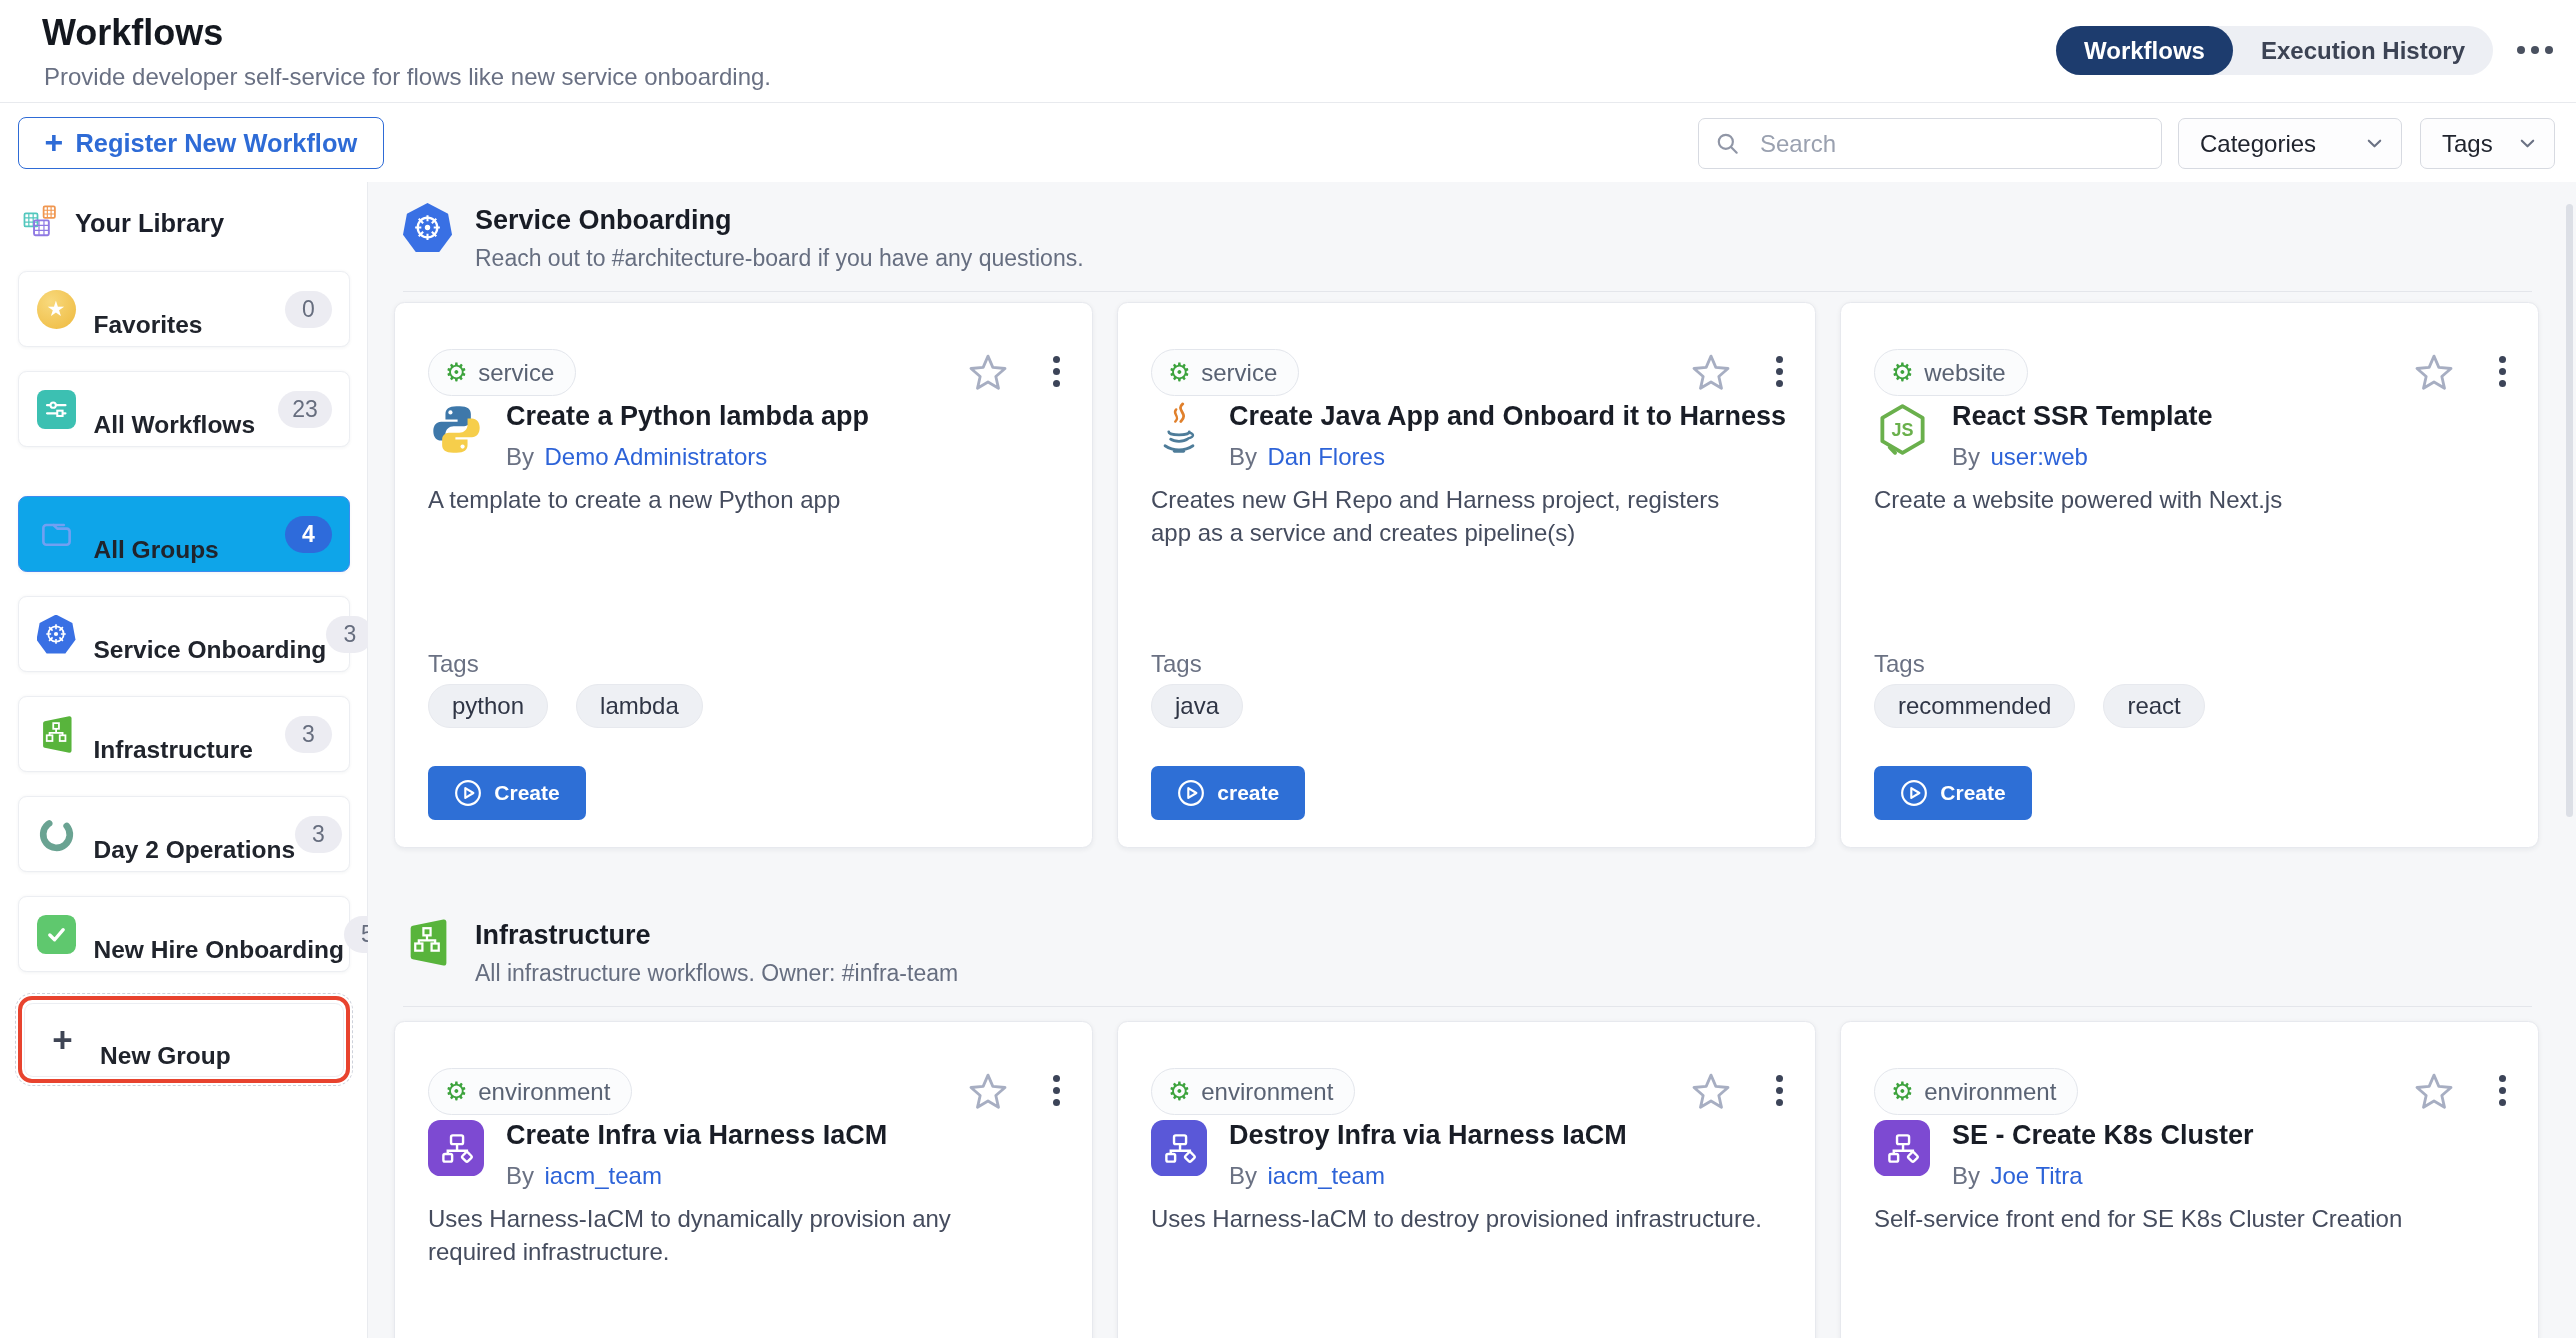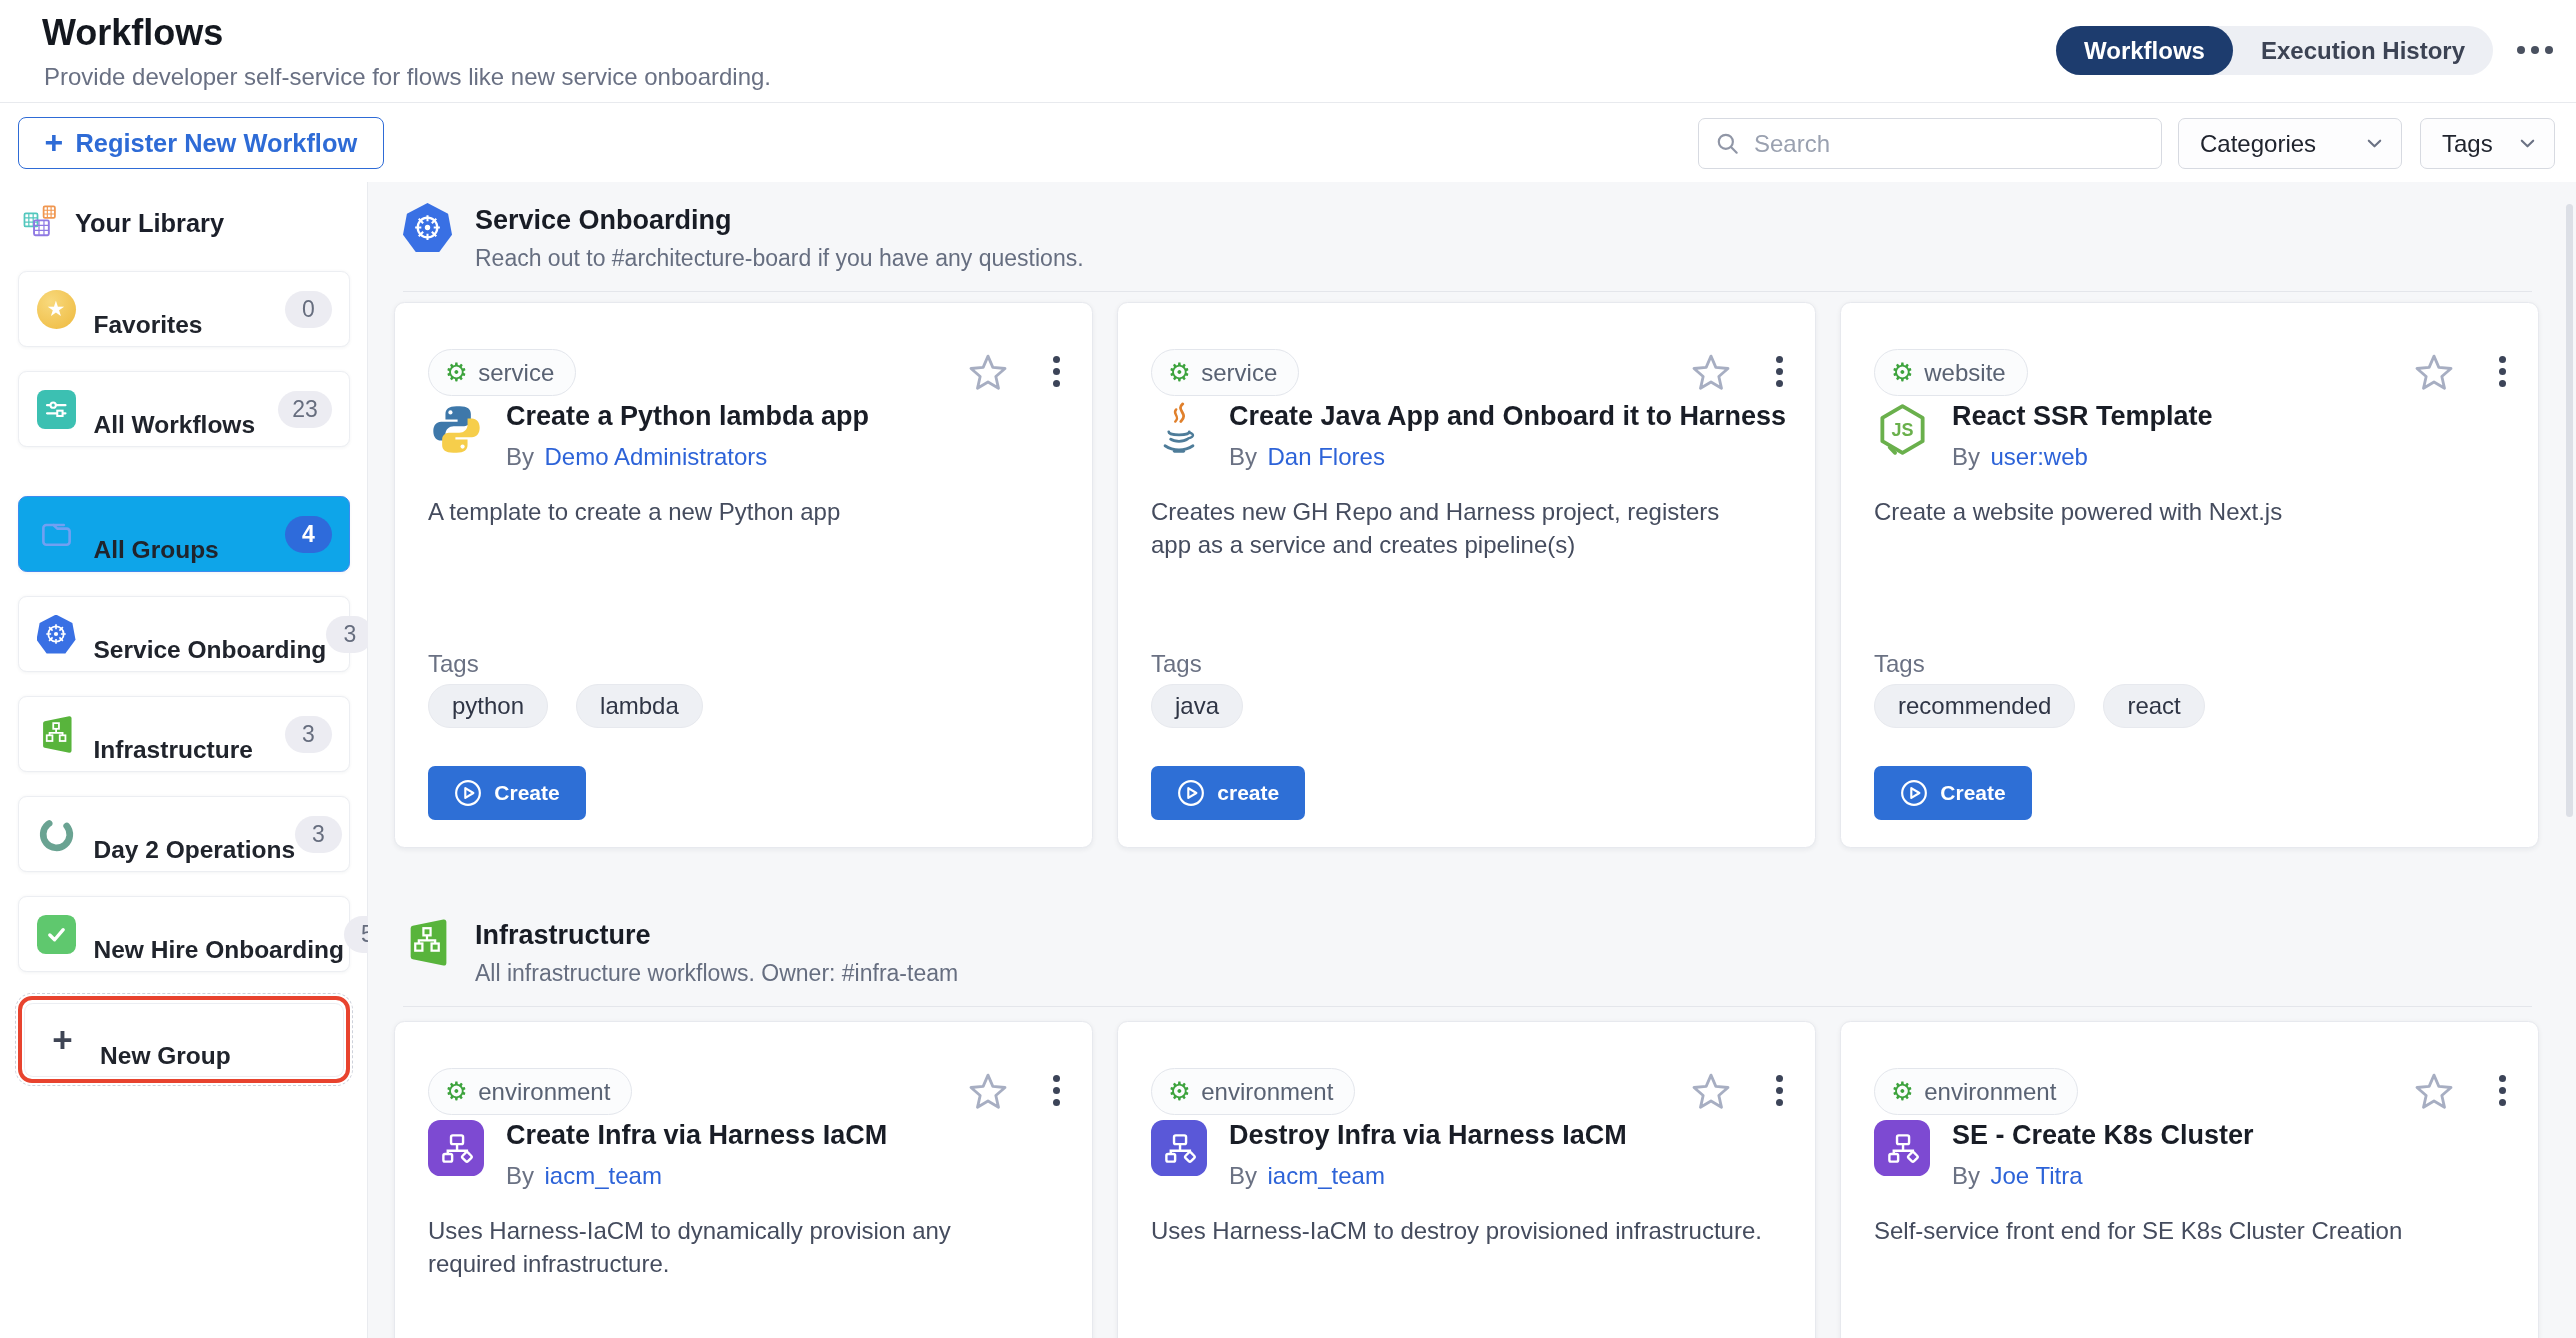--- a/index.html
+++ b/index.html
@@ -21,21 +21,21 @@
 
   
   .toolbar { position:absolute; left:0; top:103px; width:2576px; height:79px; background:#fff; z-index:4; }
   .register-btn { position:absolute; left:17.5px; top:14px; height:52px; display:inline-flex; align-items:center;
     gap:12.3px; padding:0 26px; background:#fff; border:1.8px solid #2e6bd6; border-radius:8px;
     color:#2e6bd6; font-size:25.4px; font-weight:700; cursor:pointer; }
   .register-btn .plus { font-size:32px; font-weight:700; line-height:1; margin-top:-2.6px; }
   .search-box { position:absolute; left:1698px; top:15px; width:464px; height:51px; background:#fff;
     border:1.3px solid #d7dae1; border-radius:7px; display:flex; align-items:center; padding:0 16px; }
   .search-box input { border:none; outline:none; flex:1; font-size:24px; color:#30364a;
-    font-family:"Liberation Sans", sans-serif; margin-left:13px; background:transparent; }
+    font-family:"Liberation Sans", sans-serif; margin-left:19px; background:transparent; }
   .search-box input::placeholder { color:#9aa1b0; }
   .dropdown { position:absolute; top:15px; height:51px; background:#fdfdfe; border:1.3px solid #d7dae1;
     border-radius:7px; display:flex; align-items:center; justify-content:space-between;
     padding:0 17.5px 0 21px; font-size:24px; color:#20242e; cursor:pointer; }
   .dd-categories { left:2178px; width:224px; }
   .dd-tags { left:2420px; width:135px; }
 
   
   .sidebar { position:absolute; left:0; top:182px; width:368px; height:1157px; background:#fff;
     border-right:0.9px solid #e9ebef; }
@@ -89,21 +89,21 @@
   .star { position:absolute; right:84px; top:49px; width:40px; height:40px; cursor:pointer; }
   .kebab { position:absolute; right:30px; top:51px; display:flex; flex-direction:column; gap:5.3px;
     cursor:pointer; padding:1.8px; }
   .kebab i { width:7px; height:7px; border-radius:50%; background:#3c4458; }
   .card-head { position:absolute; left:33px; top:98px; display:flex; gap:22px; align-items:flex-start; }
   .logo-box { width:56px; height:56px; display:flex; align-items:center; justify-content:center; }
   .logo-box.purple { border-radius:12.3px; }
   .card-title { font-size:27px; font-weight:700; color:#191d26; line-height:1.15; white-space:nowrap; }
   .byline { margin-top:10.5px; font-size:24px; color:#6a7183; display:flex; gap:10.5px; }
   .byline a { color:#2d63d8; text-decoration:none; cursor:pointer; }
-  .desc { position:absolute; left:33px; top:192px; right:53px; font-size:24px; color:#454c5e;
+  .desc { position:absolute; left:33px; top:180px; right:53px; font-size:24px; color:#454c5e;
     line-height:33px; }
   .tags-label { position:absolute; left:33px; top:347px; font-size:24px; color:#6a7183; }
   .tags { position:absolute; left:33px; top:381px; display:flex; gap:28px; }
   .tag { height:44px; padding:0 23px; display:flex; align-items:center; background:#eef0f4;
     border:0.9px solid #e7e9ee; border-radius:22px; font-size:24px; color:#2f3545; }
   .create-btn { position:absolute; left:33px; top:463px; height:54px; display:inline-flex;
     align-items:center; gap:12.3px; padding:0 26px; background:#2e6fd6; border:none; border-radius:7px;
     color:#fff; font-size:21px; font-weight:700; font-family:"Liberation Sans",sans-serif; cursor:pointer; }
   .scroll-thumb { position:absolute; right:2.6px; top:22px; width:7px; height:613px; background:#dcdfe6;
     border-radius:3.5px; }

